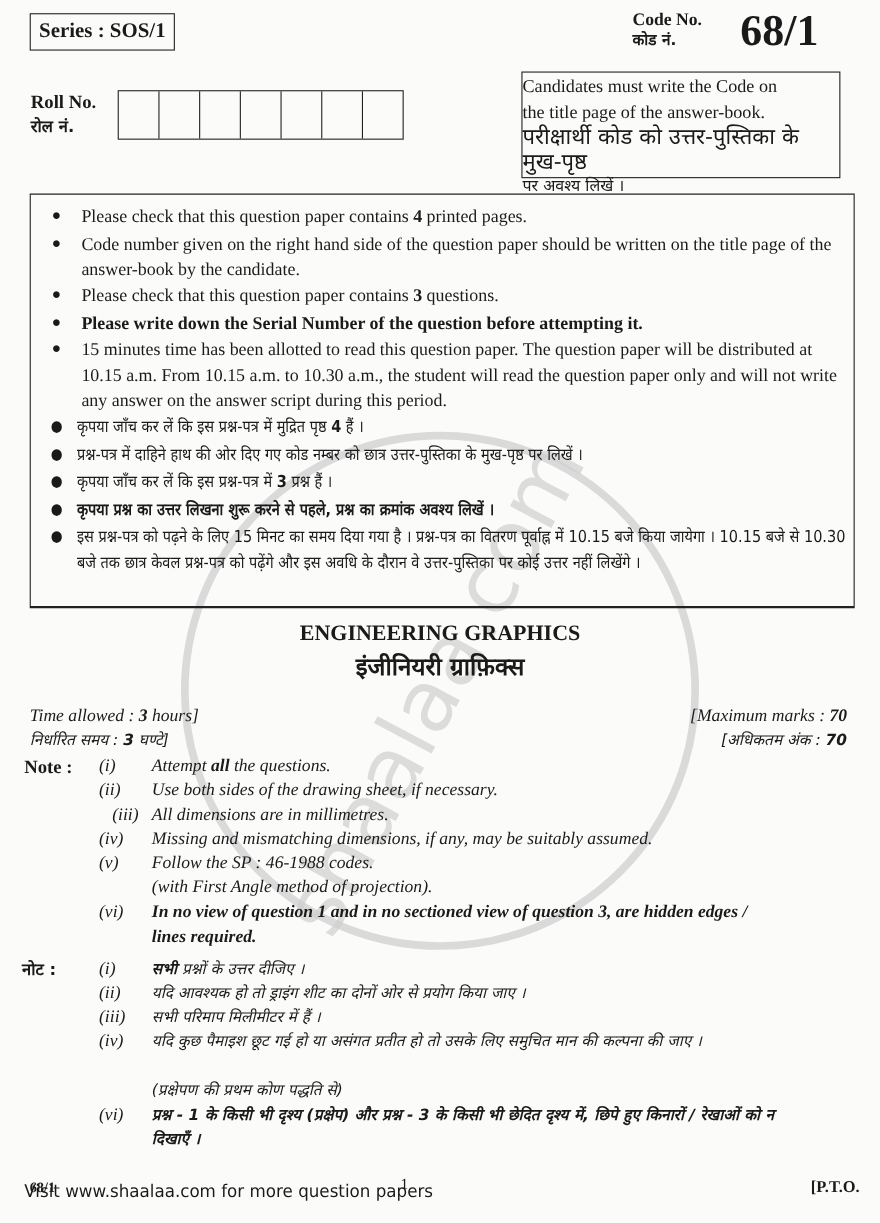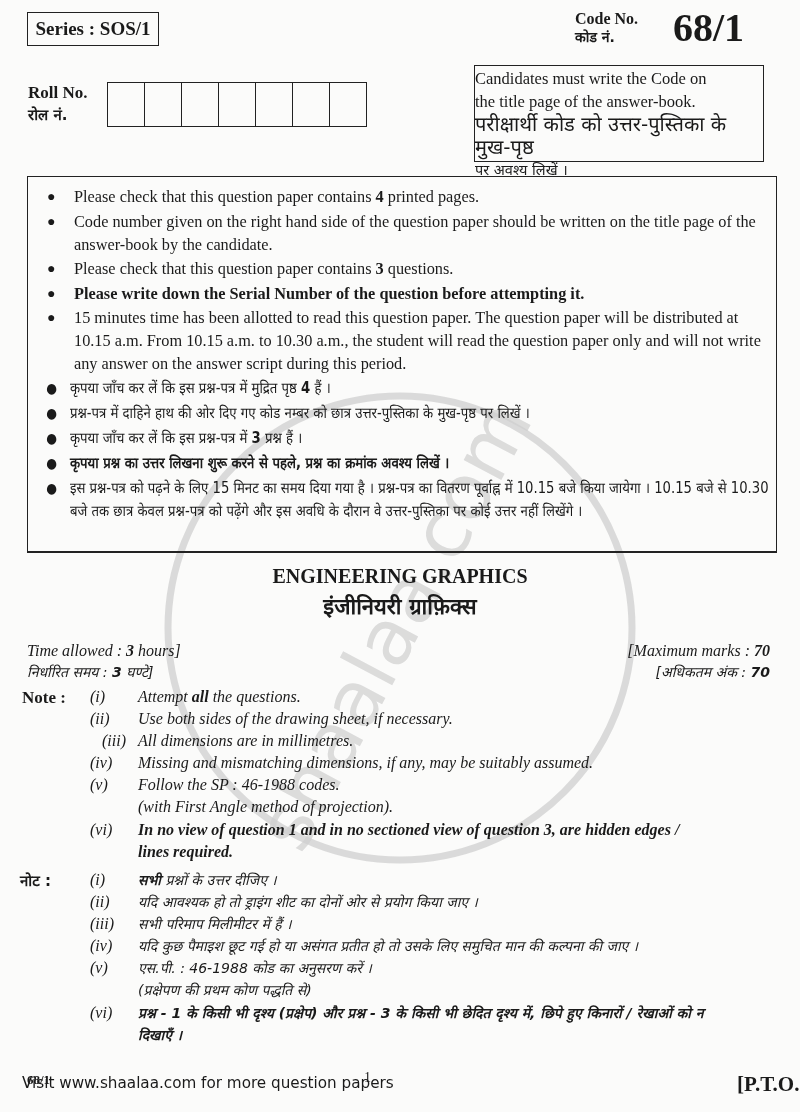--- a/index.html
+++ b/index.html
@@ -42,21 +42,21 @@
   .note-block { left:16px; font-size:16px; }
   .note-label { position:absolute; left:0; top:0; font-weight:bold; font-size:17px; }
   .note-item { position:absolute; left:74px; white-space:nowrap; font-style:italic; }
   .note-item .num { display:inline-block; width:48px; }
   .note-item .txt { display:inline-block; }
   .note-hi .note-item { font-family:"DejaVu Sans", sans-serif; font-size:14px; }
   .note-hi .note-item .num { font-family:"Liberation Serif", serif; font-size:16px; }
   .footer-code { left:27px; top:1072px; font-size:13px; font-weight:bold; }
   .footer-page { left:364px; top:1070px; font-size:14px; }
   .footer-visit { left:22px; top:1073px; font-family:"DejaVu Sans", sans-serif; font-size:16px; transform:scaleX(0.95); transform-origin:left; }
-  .footer-pto { left:737px; top:1072px; font-weight:bold; font-size:21px; }
+  .footer-pto { left:737px; top:1072px; font-weight:bold; font-size:15px; }
   .watermark { left:150px; top:378px; width:500px; height:500px; pointer-events:none; }
 </style>
 </head>
 <body>
 
 <svg class="abs watermark" viewBox="0 0 500 500">
   <circle cx="250" cy="250" r="232" fill="none" stroke="#cfcfcf" stroke-width="7" opacity="0.75"></circle>
   <text id="wm-text" x="250" y="270" text-anchor="middle" font-size="78" fill="#cfcfcf" opacity="0.7" font-family="DejaVu Sans, sans-serif" transform="rotate(-62 250 250)">shaalaa.com</text>
 </svg>
 
@@ -123,21 +123,20 @@
   <div class="note-item" style="top:133px;"><span class="num">(vi)</span><b class="txt">In no view of question 1 and in no sectioned view of question 3, are hidden edges /</b></div>
   <div class="note-item" style="top:155px;text-decoration:underline;"><span class="num"></span><b class="txt">lines required.</b></div>
 </div>
 
 <div class="abs note-block note-hi" style="top:870px;width:780px;height:170px;">
   <div class="note-label" style="left:4px;font-family:'DejaVu Sans',sans-serif;font-size:15px;">नोट :</div>
   <div class="note-item" style="top:0px;"><span class="num">(i)</span><span class="txt"><b>सभी</b><span> प्रश्नों के उत्तर दीजिए ।</span></span></div>
   <div class="note-item" style="top:22px;"><span class="num">(ii)</span><span class="txt">यदि आवश्यक हो तो ड्राइंग शीट का दोनों ओर से प्रयोग किया जाए ।</span></div>
   <div class="note-item" style="top:44px;"><span class="num">(iii)</span><span class="txt">सभी परिमाप मिलीमीटर में हैं ।</span></div>
   <div class="note-item" style="top:66px;"><span class="num">(iv)</span><span class="txt">यदि कुछ पैमाइश छूट गई हो या असंगत प्रतीत हो तो उसके लिए समुचित मान की कल्पना की जाए ।</span></div>
-  <div class="note-item" style="top:88px;"><span class="num">(v)</span><span class="txt">एस.पी. : 46-1988 कोड का अनुसरण करें ।</span></div>
   <div class="note-item" style="top:110px;"><span class="num"></span><span class="txt">(प्रक्षेपण की प्रथम कोण पद्धति से)</span></div>
   <div class="note-item" style="top:133px;"><span class="num">(vi)</span><b class="txt">प्रश्न - 1 के किसी भी दृश्य (प्रक्षेप) और प्रश्न - 3 के किसी भी छेदित दृश्य में, छिपे हुए किनारों / रेखाओं को न</b></div>
   <div class="note-item" style="top:155px;"><span class="num"></span><b class="txt">दिखाएँ ।</b></div>
 </div>
 
 <div class="abs footer-code">68/1</div>
 <div class="abs footer-page">1</div>
 <div class="abs footer-visit">Visit www.shaalaa.com for more question papers</div>
 <div class="abs footer-pto">[P.T.O.</div>
 

